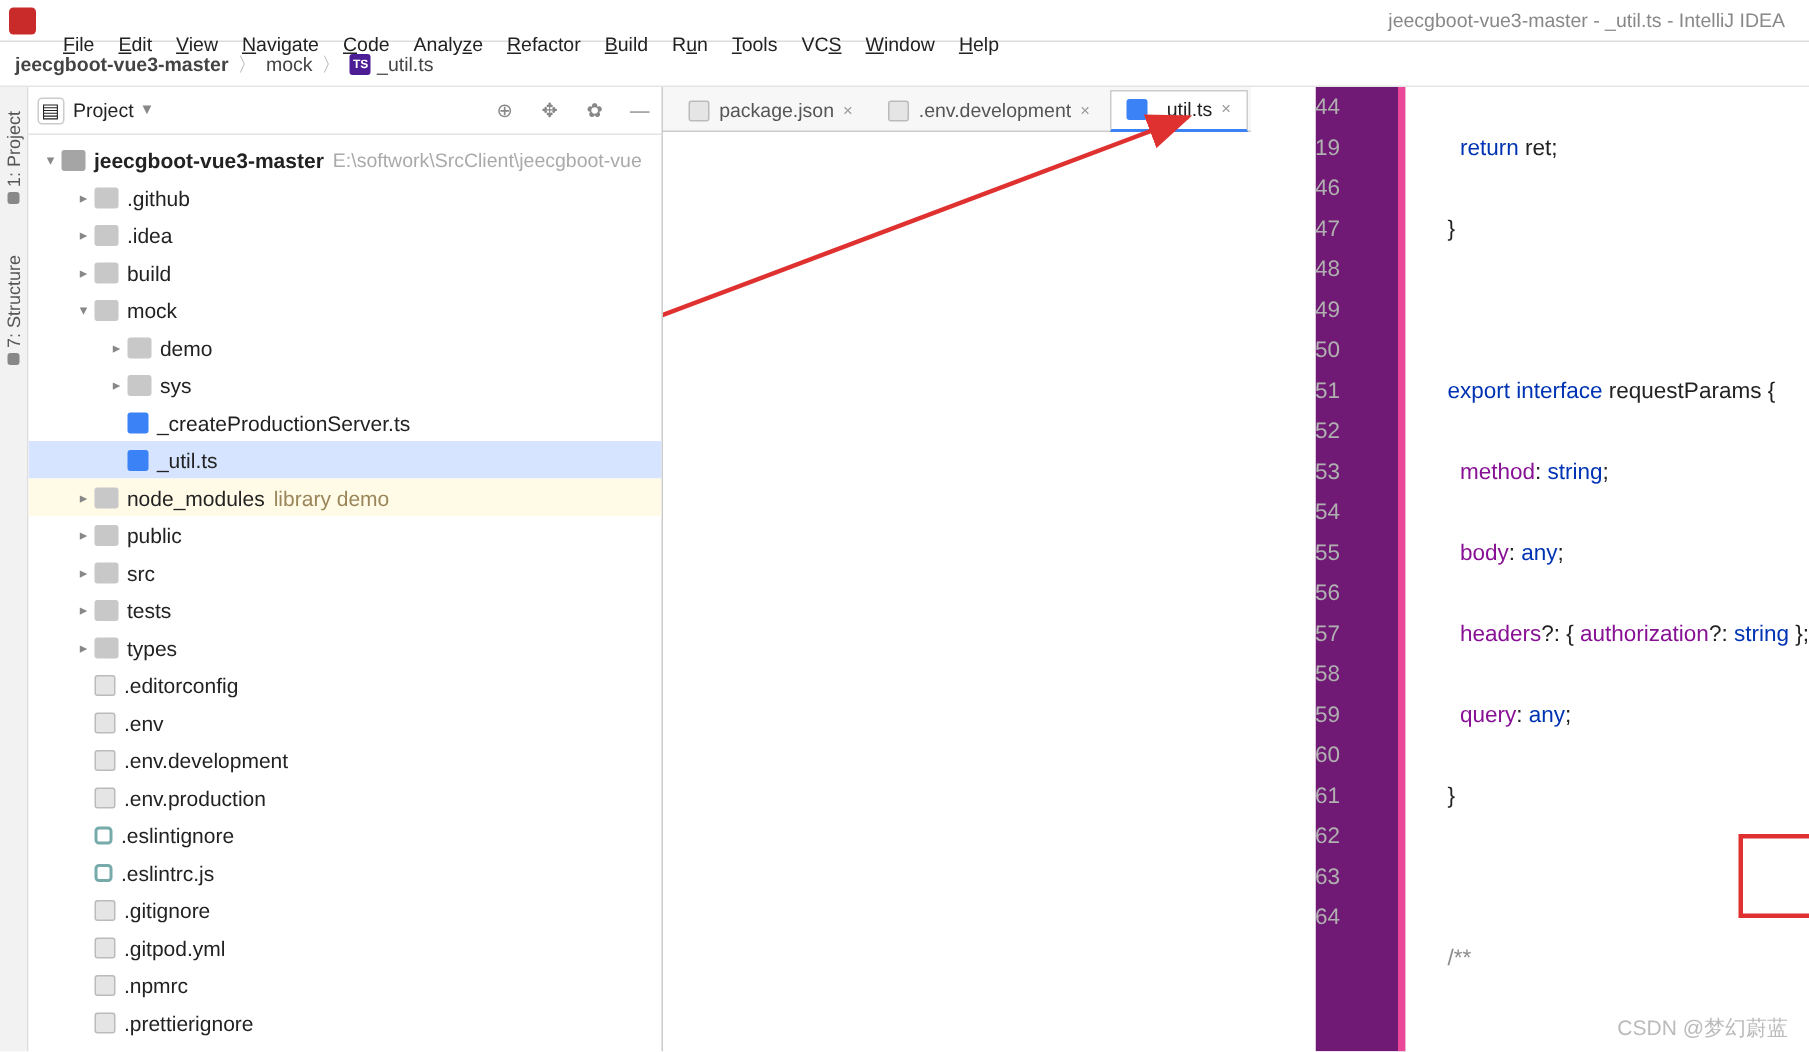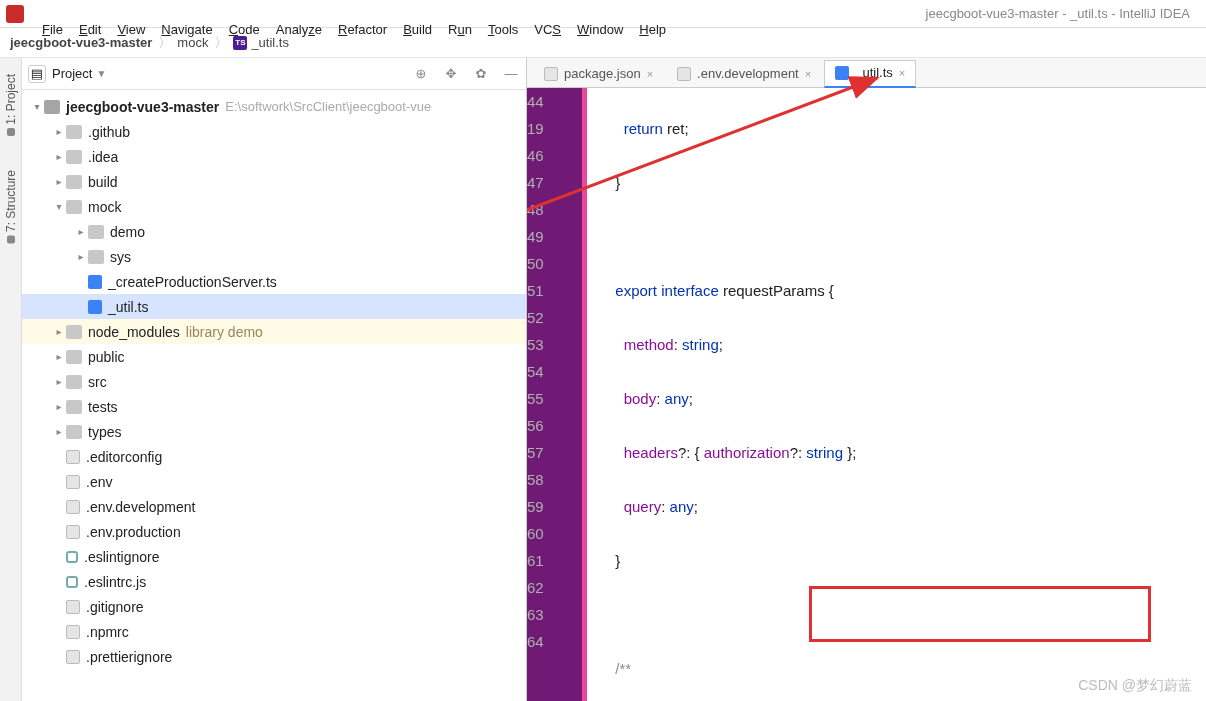--- a/index.html
+++ b/index.html
@@ -41,21 +41,21 @@
 .folder-ic { width:16px; height:14px; background:#c8c8c8; border-radius:2px; margin-right:6px; }
 .folder-ic.root { background:#a5a5a5; }
 .file-ic { width:14px; height:14px; background:#e5e5e5; border:1px solid #bbb; border-radius:2px; margin-right:6px; }
 .ts-ic { width:14px; height:14px; background:#3b82f6; border-radius:2px; margin-right:6px; }
 .dot-ic { width:12px; height:12px; border:2px solid #7aa; border-radius:3px; margin-right:6px; }
 .tree-row .txt { color:#222; }
 .tree-row .extra { color:#9a865a; margin-left:6px; }
 .tree-row .hint { color:#aaa; margin-left:6px; font-size:13px; }
 
 
-.editor-side { flex:1; display:flex; flex-direction:column; position:relative; }
+.editor-side { flex:1; display:flex; position:relative;gap:43px; }
 .tabs { display:flex; align-items:flex-end; height:30px; border-bottom:1px solid #ccc; padding-left:6px; background:#f7f7f7; }
 .tab { display:flex; align-items:center; padding:4px 10px 6px; border:1px solid transparent; border-bottom:none; margin-right:2px; color:#555; cursor:default; }
 .tab.active { background:#fff; border-color:#ccc; border-bottom:2px solid #3b82f6; color:#222; position:relative; top:1px; }
 .tab .close { margin-left:6px; color:#999; font-size:11px; }
 
 .editor { flex:1; display:flex; font-family:"Consolas","Courier New",monospace; font-size:15px; line-height:27px; overflow:hidden; background:#fff; }
 .gutter { width:60px; text-align:left; color:#b0b0b0; padding-right:12px; background:#701a75; border-right:5px solid #ec4899; }
 .gutterfold { width:12px; background:#fff; }
 .code { flex:1; padding-left:8px; position:relative; white-space:pre; }
 .kw { color:#0033b3; }
@@ -210,20 +210,24 @@
           <span class="dot-ic"></span>
           <span class="txt">.eslintignore</span>
         </div>
       <div class="tree-row" style="padding-left:44px">
           <span class="dot-ic"></span>
           <span class="txt">.eslintrc.js</span>
         </div>
       <div class="tree-row" style="padding-left:44px">
           <span class="file-ic"></span>
           <span class="txt">.gitignore</span>
+        </div>
+      <div class="tree-row" style="padding-left:44px">
+          <span class="file-ic"></span>
+          <span class="txt">.gitpod.yml</span>
         </div>
       <div class="tree-row" style="padding-left:44px">
           <span class="file-ic"></span>
           <span class="txt">.npmrc</span>
         </div>
       <div class="tree-row" style="padding-left:44px">
           <span class="file-ic"></span>
           <span class="txt">.prettierignore</span>
         </div>
     </div>

